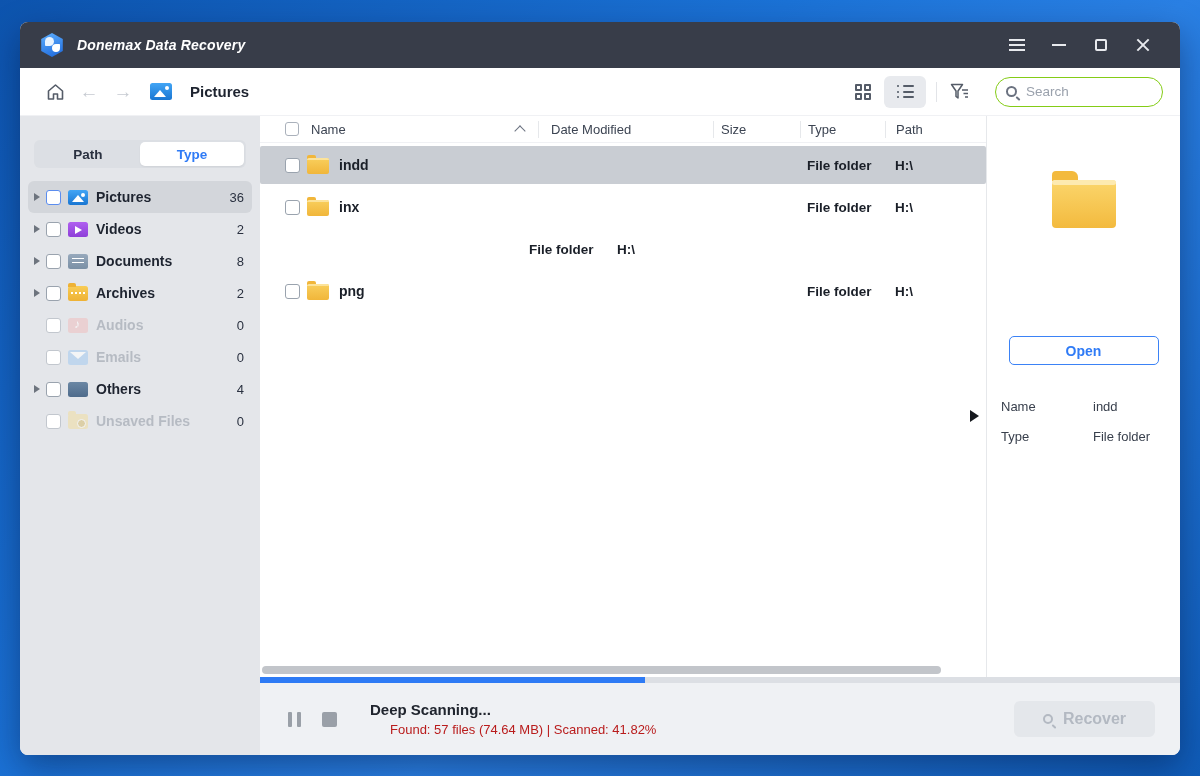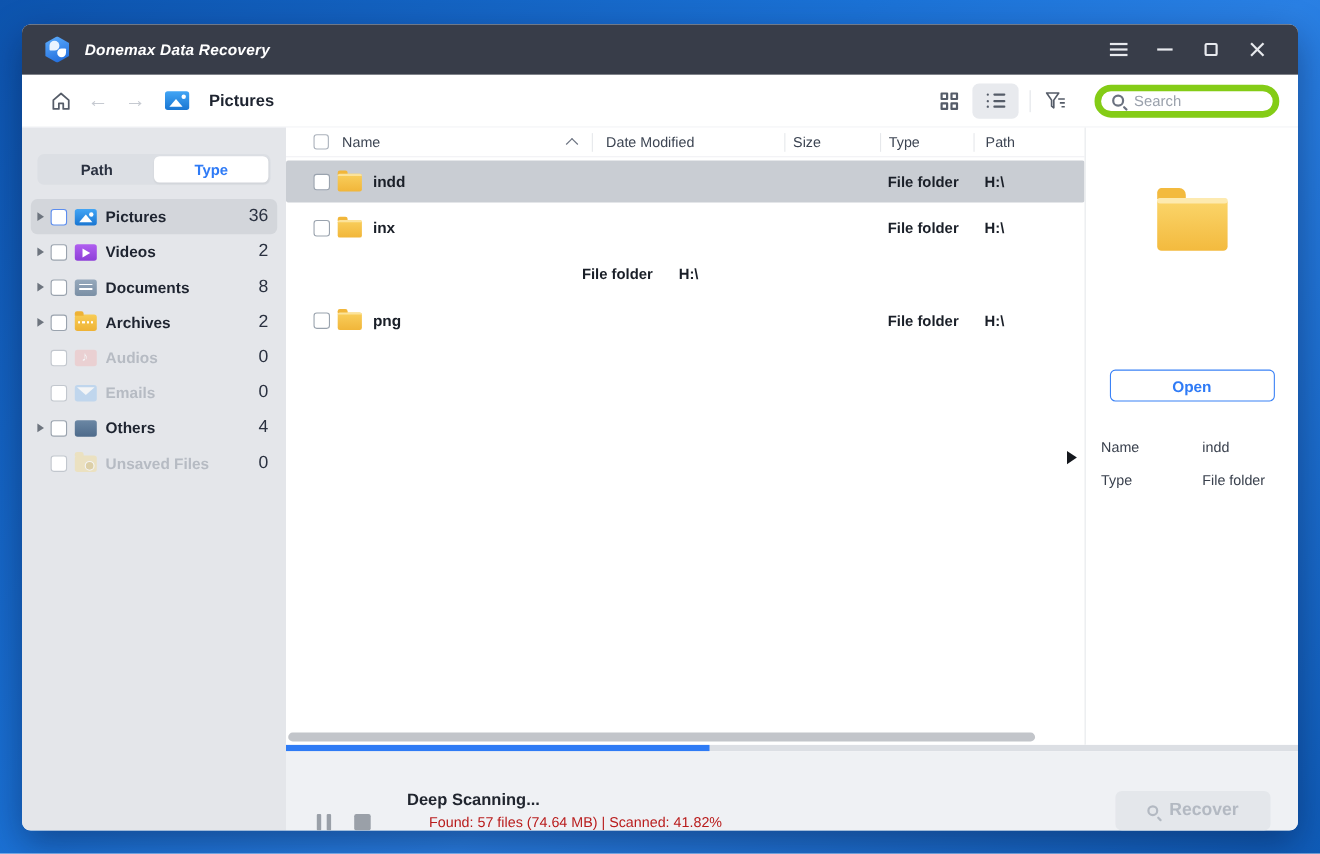--- a/index.html
+++ b/index.html
@@ -42,21 +42,21 @@
   .crumb-label { font-size:15px; font-weight:bold; color:#1e2430; margin-left:10px; }
   .view-cluster { margin-left:auto; display:flex; align-items:center; }
   .view-btn { width:42px; height:32px; border-radius:6px; display:flex; align-items:center; justify-content:center; cursor:pointer; }
   .view-btn.active { background:#e8eaee; }
   .ico-grid { width:16px; height:16px; display:grid; grid-template-columns:1fr 1fr; gap:2px; }
   .ico-grid i { border:2px solid #555c68; border-radius:1px; }
   .ico-list { width:17px; height:13px; display:flex; flex-direction:column; justify-content:space-between; }
   .ico-list i { height:2px; background:#555c68; border-radius:1px; position:relative; margin-left:6px; }
   .ico-list i::before { content:""; position:absolute; left:-6px; top:0; width:2.5px; height:2px; background:#555c68; border-radius:50%; }
   .vsep { width:1px; height:20px; background:#e2e4e8; margin:0 10px; }
-  .search-box { width:168px; height:30px; border:6px solid #84cc16; border-radius:15px; display:flex; align-items:center; padding:0 10px; margin-left:14px; background:#fff; }
+  .search-box { width:168px; height:30px; border:1px solid #84cc16; border-radius:15px; display:flex; align-items:center; padding:0 10px; margin-left:14px; background:#fff; }
   .ico-mag { width:11px; height:11px; border:2px solid #6b7280; border-radius:50%; position:relative; flex:none; }
   .ico-mag::after { content:""; position:absolute; width:2px; height:5px; background:#6b7280; transform:rotate(-45deg); left:9px; top:8px; border-radius:1px; }
   .search-input { border:none; outline:none; font-size:13.5px; color:#333; margin-left:9px; width:110px; background:transparent; font-family:"Liberation Sans", sans-serif; }
   .search-input::placeholder { color:#9aa1ac; }
   .ico-funnel { cursor:pointer; }
 
   
   .body-row { flex:1; display:flex; min-height:0; }
 
   
@@ -85,21 +85,21 @@
   .si-archives::after { content:""; position:absolute; left:3px; top:6px; width:14px; height:2px; background:repeating-linear-gradient(90deg,#fff 0 2px, transparent 2px 4px); }
   .si-audios { background:#eec3c3; }
   .si-audios::after { content:"♪"; position:absolute; left:6px; top:-1px; font-size:12px; color:#fff; }
   .si-emails { background:#a9cdf0; }
   .si-emails::after { content:""; position:absolute; left:2px; top:2px; width:0; height:0; border-left:8px solid transparent; border-right:8px solid transparent; border-top:7px solid #ffffff; }
   .si-others { background:linear-gradient(#6b87a4,#4e6b8b); }
   .si-unsaved { background:#f0dfa6; }
   .si-unsaved::before { background:#f0dfa6; }
   .si-unsaved::after { content:""; position:absolute; right:2px; bottom:1px; width:7px; height:7px; border-radius:50%; background:#d8c07c; border:1px solid #fff; }
   .tree-label { font-size:14px; font-weight:bold; color:#1e2430; flex:1; white-space:nowrap; overflow:hidden; }
-  .tree-count { font-size:16px; color:#2a3140; margin-left:6px; }
+  .tree-count { font-size:13px; color:#2a3140; margin-left:6px; }
   .tree-item.disabled .tree-label { color:#b6bbc3; }
   .tree-item.disabled .sicon { opacity:.6; }
   .tree-item.disabled .cb { border-color:#c2c7ce; }
 
   
   .rcol { flex:1; display:flex; flex-direction:column; min-width:0; }
   .upper { height:561px; display:flex; position:relative; flex:none; }
 
   
   .list-area { width:726px; flex:none; display:flex; flex-direction:column; background:#fff; }
@@ -140,21 +140,21 @@
   .field-row { display:flex; margin-bottom:15px; }
   .f-label { width:92px; font-size:13px; color:#39404d; }
   .f-value { font-size:13px; color:#39404d; }
   .collapse-arrow { position:absolute; left:710px; top:294px; width:0; height:0;
     border-left:9px solid #15181d; border-top:6px solid transparent; border-bottom:6px solid transparent; cursor:pointer; }
 
   
   .bottom { height:78px; flex:none; display:flex; flex-direction:column; }
   .progress { height:6px; background:#dcdfe4; flex:none; }
   .progress-fill { height:100%; background:#2e7bf5; width:0; }
-  .statusbar { flex:1; background:#eff1f4; display:flex; align-items:flex-end; padding:0 25px 0 28px; }
+  .statusbar { flex:1; background:#eff1f4; display:flex; align-items:center; padding:0 25px 0 28px; }
   .ctl-btn { display:flex; align-items:center; justify-content:center; margin-right:21px; cursor:pointer; }
   .ico-pause { display:flex; gap:5px; }
   .ico-pause i { width:4px; height:15px; background:#9aa0a8; border-radius:1px; }
   .ico-stop { width:15px; height:15px; background:#9aa0a8; border-radius:2px; }
   .scan-text { margin-left:12px; }
   .scan-title { font-size:15px; font-weight:bold; color:#20252e; margin-bottom:4px; }
   .scan-info { font-size:13px; color:#b91c1c;margin-left:20px; }
   .recover-btn { margin-left:auto; width:141px; height:36px; background:#e4e7eb; border:none; border-radius:6px;
     display:flex; align-items:center; justify-content:center; color:#b3b9c2; font-size:16px; font-weight:bold;
     font-family:"Liberation Sans", sans-serif; cursor:default; }

